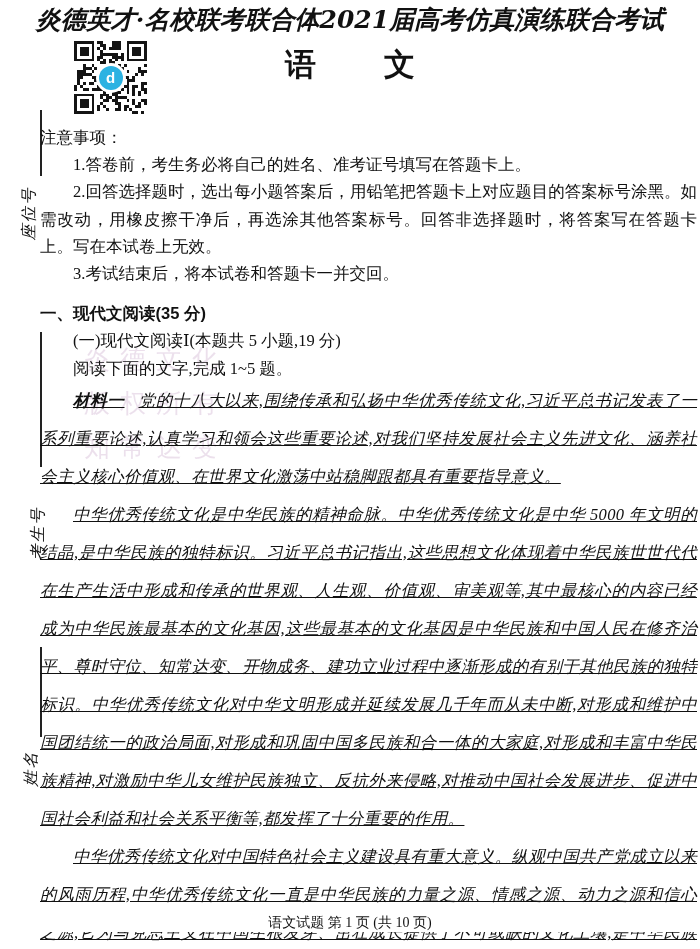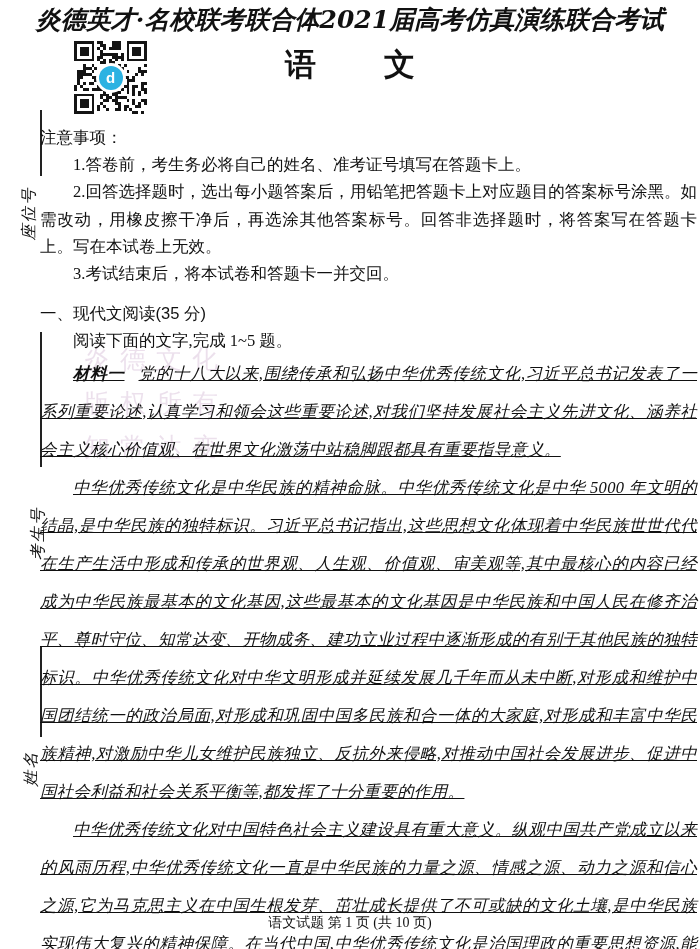--- a/index.html
+++ b/index.html
@@ -30,21 +30,21 @@
 
   
   .watermark{position:absolute;left:84px;top:338px;z-index:0;opacity:0.13;
       font-size:26px;line-height:44px;letter-spacing:10px;color:#701a75;pointer-events:none;}
 
   
   .content{position:absolute;left:40px;top:124px;width:657px;z-index:1;
       font-size:16.5px;line-height:27.2px;}
   .notice-heading{font-family:"Liberation Sans","DejaVu Sans",sans-serif;font-weight:400;}
   .note{text-indent:2em;text-align:justify;}
-  .section-heading{font-family:"Liberation Sans","DejaVu Sans",sans-serif;font-weight:400;margin-top:13px;}
+  .section-heading{font-family:"Liberation Sans","DejaVu Sans",sans-serif;font-weight:700;margin-top:13px;}
   .subsection,.instruction{text-indent:2em;}
   .para{text-indent:2em;text-align:justify;font-style:italic;
       line-height:38px;letter-spacing:0.3px;margin:0;text-decoration:underline;}
   .material-label{font-weight:700;padding-right:14px;}
 
   
   .footer{position:absolute;left:0;right:0;top:914px;text-align:center;font-size:14px;z-index:2;background:#fff;}
 </style>
 </head>
 <body>
@@ -704,20 +704,21 @@
   <div class="side-line" style="left:40px;top:647px;height:90px;"></div>
   <span class="side-label" style="left:13px;top:758px;">姓名</span>
 
   <div class="content">
     <div class="notice-heading">注意事项：</div>
     <div class="note">1.答卷前，考生务必将自己的姓名、准考证号填写在答题卡上。</div>
     <div class="note">2.回答选择题时，选出每小题答案后，用铅笔把答题卡上对应题目的答案标号涂黑。如需改动，用橡皮擦干净后，再选涂其他答案标号。回答非选择题时，将答案写在答题卡上。写在本试卷上无效。</div>
     <div class="note">3.考试结束后，将本试卷和答题卡一并交回。</div>
 
     <div class="section-heading">一、现代文阅读(35 分)</div>
+    <div class="subsection">(一)现代文阅读Ⅰ(本题共 5 小题,19 分)</div>
     <div class="instruction">阅读下面的文字,完成 1~5 题。</div>
 
     <p class="para"><span class="material-label">材料一</span><span>党的十八大以来,围绕传承和弘扬中华优秀传统文化,习近平总书记发表了一系列重要论述,认真学习和领会这些重要论述,对我们坚持发展社会主义先进文化、涵养社会主义核心价值观、在世界文化激荡中站稳脚跟都具有重要指导意义。</span></p>
     <p class="para">中华优秀传统文化是中华民族的精神命脉。中华优秀传统文化是中华 5000 年文明的结晶,是中华民族的独特标识。习近平总书记指出,这些思想文化体现着中华民族世世代代在生产生活中形成和传承的世界观、人生观、价值观、审美观等,其中最核心的内容已经成为中华民族最基本的文化基因,这些最基本的文化基因是中华民族和中国人民在修齐治平、尊时守位、知常达变、开物成务、建功立业过程中逐渐形成的有别于其他民族的独特标识。中华优秀传统文化对中华文明形成并延续发展几千年而从未中断,对形成和维护中国团结统一的政治局面,对形成和巩固中国多民族和合一体的大家庭,对形成和丰富中华民族精神,对激励中华儿女维护民族独立、反抗外来侵略,对推动中国社会发展进步、促进中国社会利益和社会关系平衡等,都发挥了十分重要的作用。</p>
     <p class="para">中华优秀传统文化对中国特色社会主义建设具有重大意义。纵观中国共产党成立以来的风雨历程,中华优秀传统文化一直是中华民族的力量之源、情感之源、动力之源和信心之源,它为马克思主义在中国生根发芽、茁壮成长提供了不可或缺的文化土壤,是中华民族实现伟大复兴的精神保障。在当代中国,中华优秀传统文化是治国理政的重要思想资源,能够为治国理政提供经验借鉴和智慧启示。中华优秀传统文化中蕴含着博大精深、丰富深刻的哲学思想、人文精神、道德观念等,可以为我们在新时代认识和改造世界、走向国家治理现代化和建设社会主义精神文明贡献智慧。此外,中华优秀传统文化是涵养社会主义核心价值观的重要源泉。因此,培育和践行社会主义核心价值观,不仅要同推进新时代中国特色社会主义事业的具体实践相契合,还要从中华优秀传统文化中不断汲取营养。</p>
   </div>
 
   <div class="footer">语文试题 第 1 页 (共 10 页)</div>
 </div>
 

